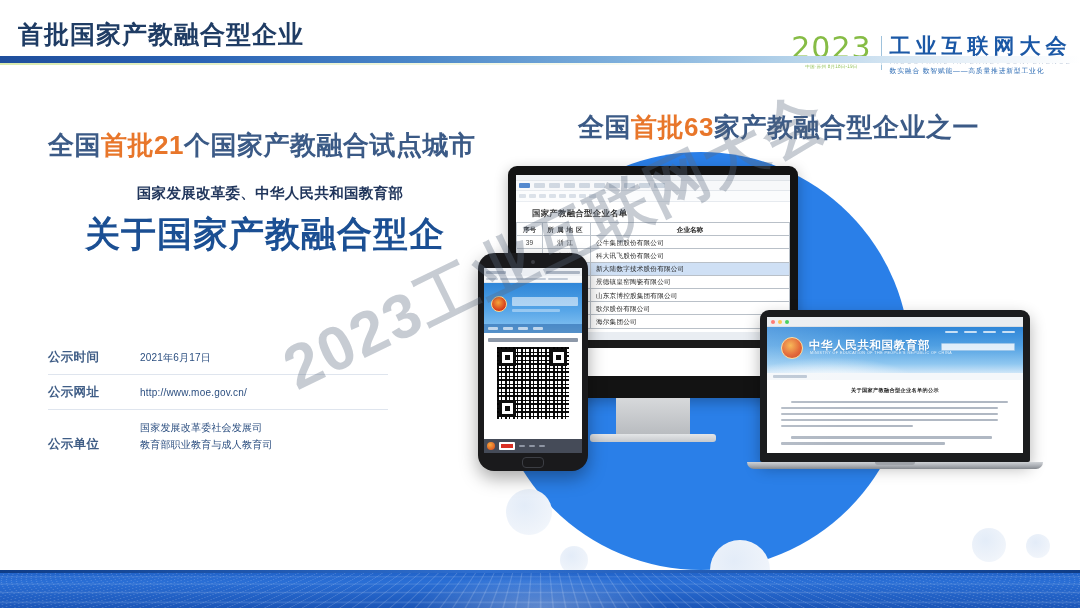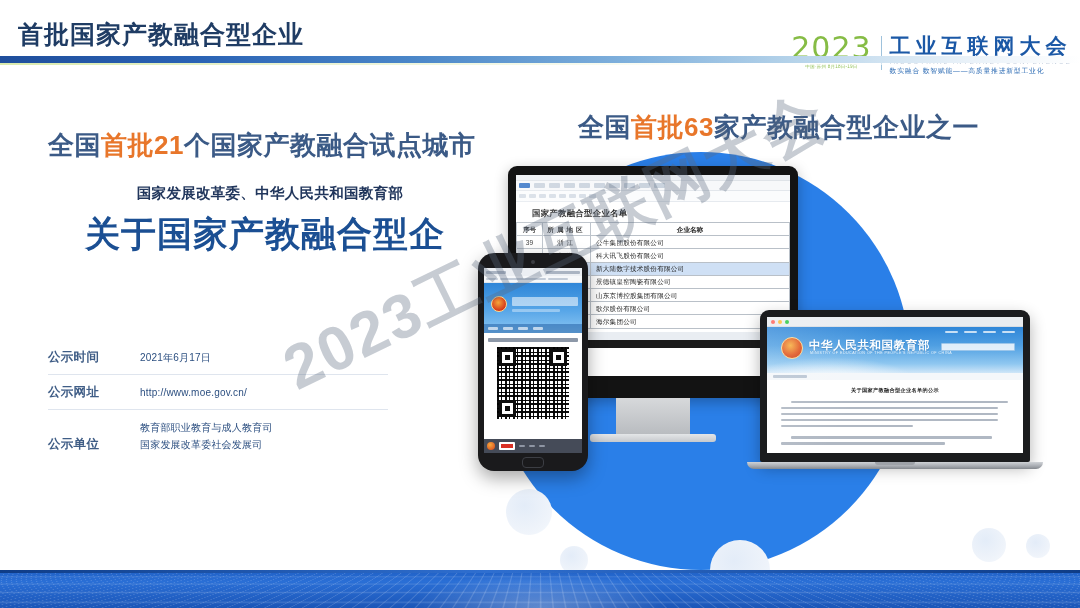--- a/index.html
+++ b/index.html
@@ -455,22 +455,22 @@
       <div class="info-key">公示时间</div>
       <div class="info-val">2021年6月17日</div>
     </div>
     <div class="info-row">
       <div class="info-key">公示网址</div>
       <div class="info-val">http://www.moe.gov.cn/</div>
     </div>
     <div class="info-row">
       <div class="info-key">公示单位</div>
       <div class="info-val">
+        <span class="vline">国家发展改革委社会发展司</span>
         <span class="vline">教育部职业教育与成人教育司</span>
-        <span class="vline">国家发展改革委社会发展司</span>
       </div>
     </div>
   </div>
 
   <div class="devices">
 
     <div class="imac">
       <div class="imac-bezel">
         <div class="imac-screen">
           <div class="xl-top"></div>

